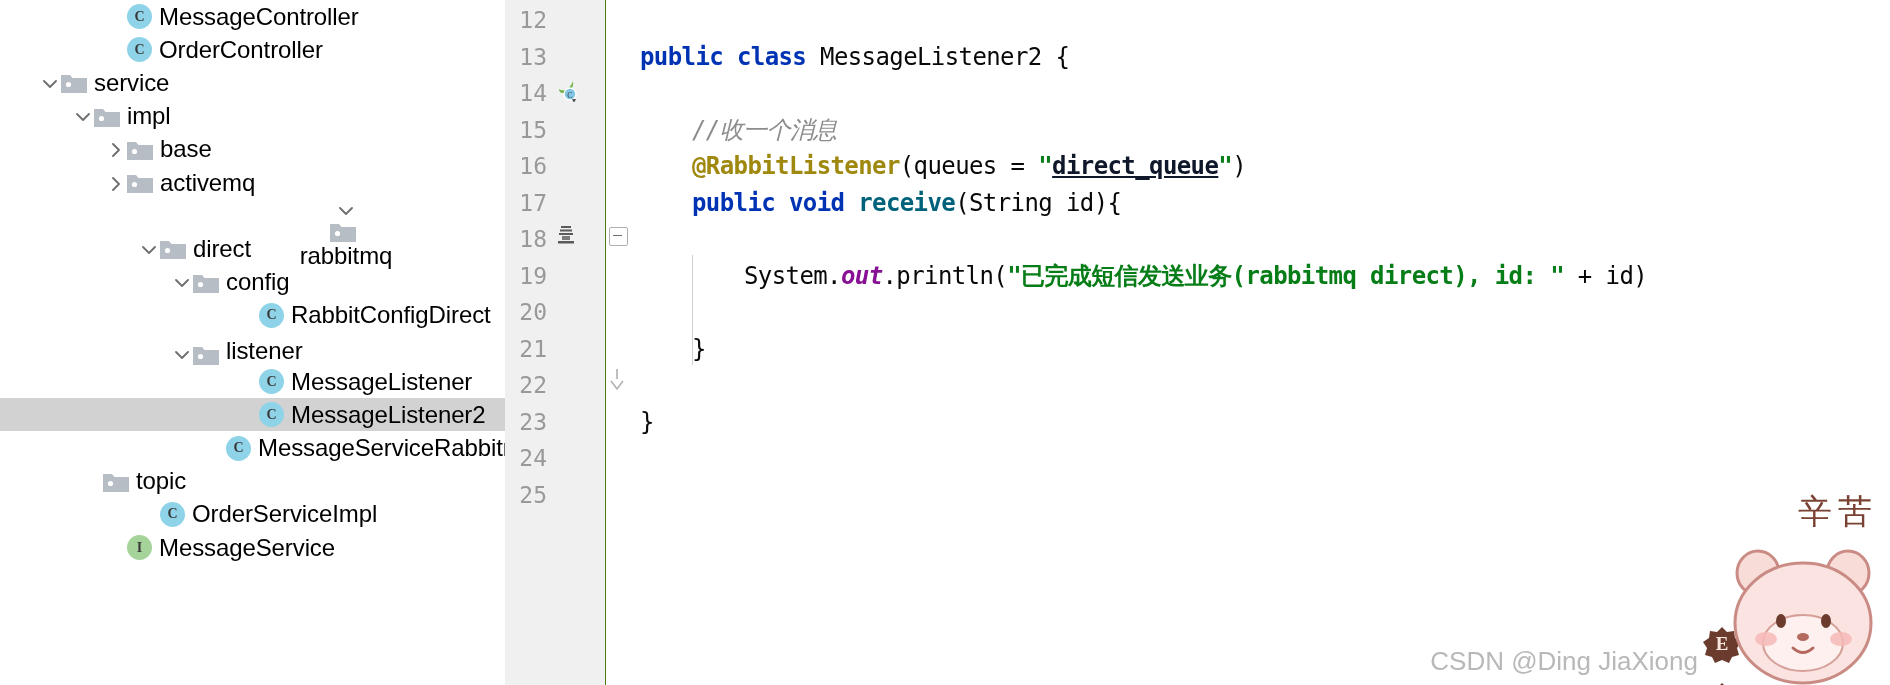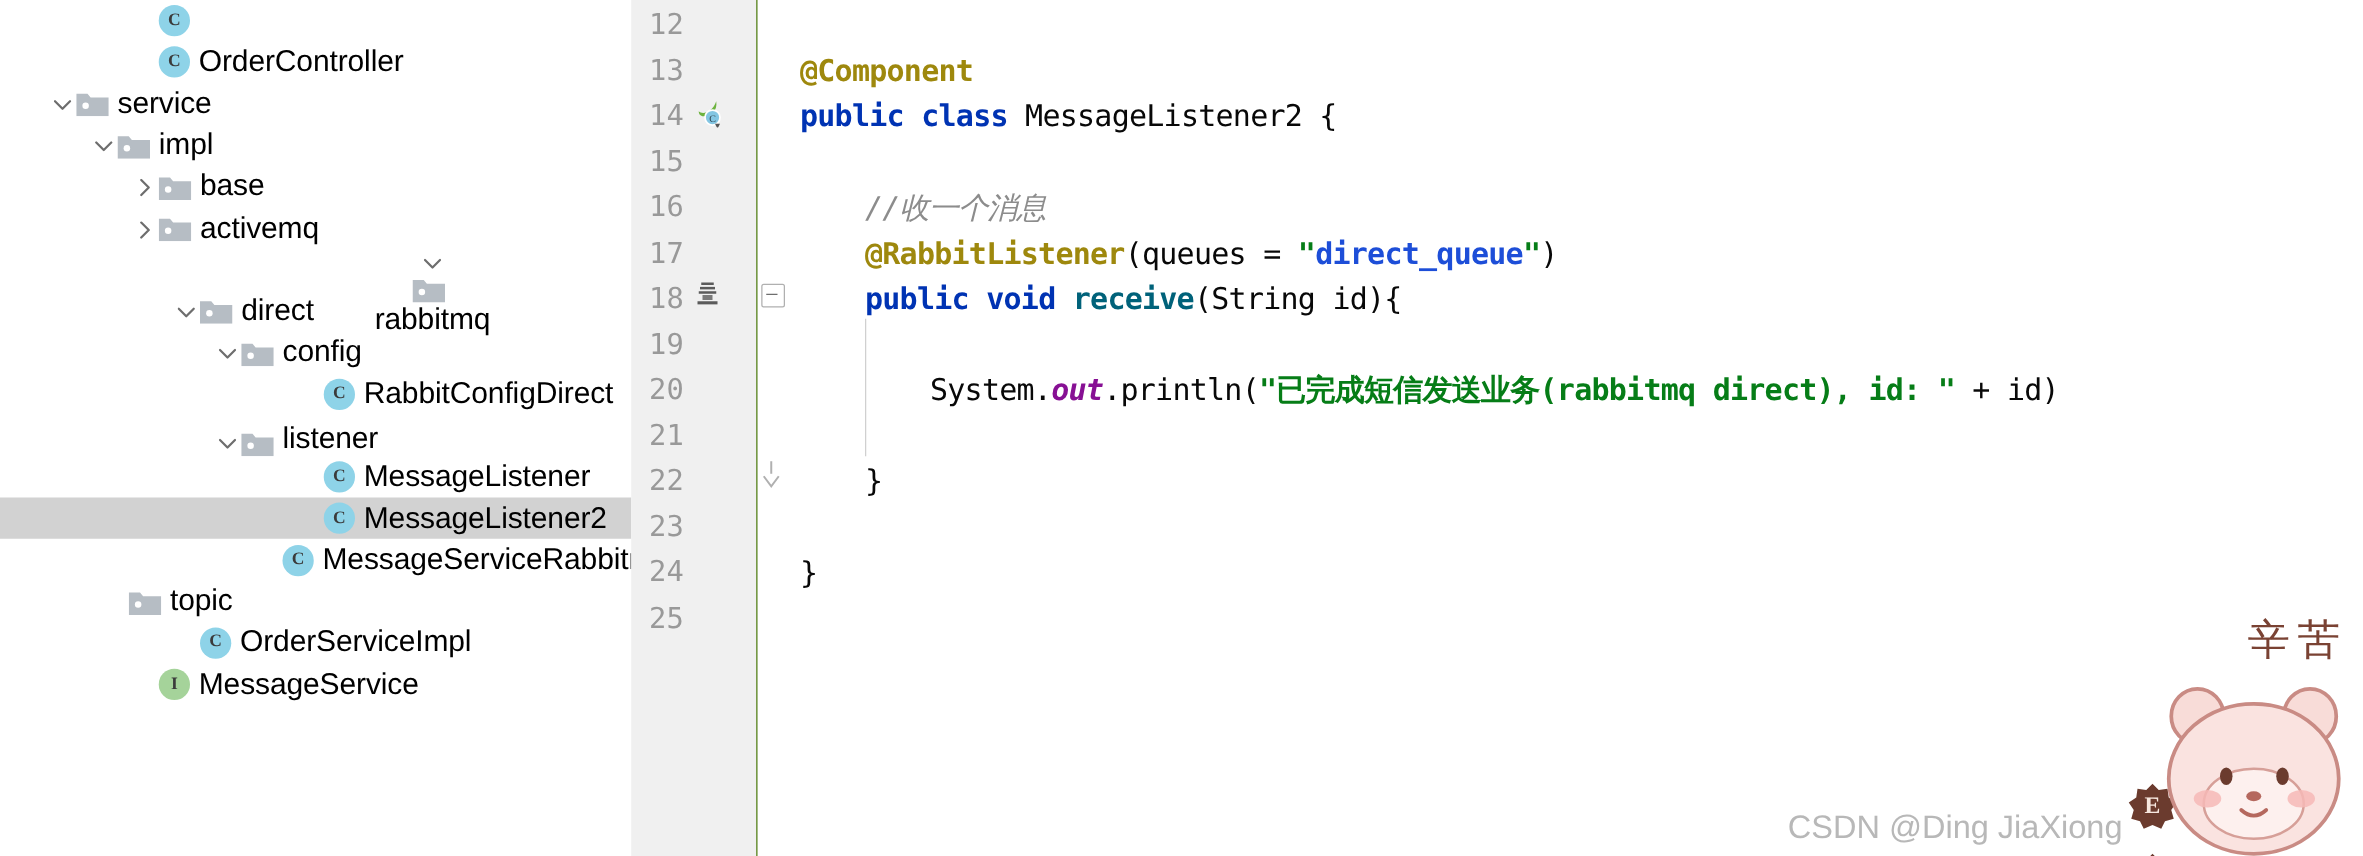--- a/index.html
+++ b/index.html
@@ -71,21 +71,21 @@
   .gutter-ic{position:absolute;left:50px;top:5px;}
   .code-line{
     position:absolute;left:0;top:5px;height:32px;white-space:pre;
     font-family:"DejaVu Sans Mono",monospace;font-size:24px;
     letter-spacing:-0.6px;line-height:30px;
   }
   .k{color:#0033b3;font-weight:bold;}       
   .ann{color:#9e880d;font-weight:bold;}      
   .mth{color:#00627a;font-weight:bold;}      
   .str{color:#067d17;font-weight:bold;}      
-  .str-u{color:#1d4ed8;font-weight:bold;text-align:right;}
+  .str-u{color:#0f172a;font-weight:bold;text-decoration:underline;text-align:right;}
   .cm{color:#8c8c8c;font-style:italic;}      
   .stat{color:#871094;font-style:italic;font-weight:bold;} 
   .pl{color:#080808;font-weight:normal;}       
 
   
   .indent-guide{
     position:absolute;width:1px;background:#d0d0d0;
   }
 
   
@@ -114,20 +114,21 @@
 
 <div id="app">
 
   <div id="tree-panel">
     <div id="tree-rows">
         <div class="tree-row" style="padding-left: 105px;">
           <span class="twisty"></span>
           <span class="node-icon">
             <span class="badge cls">C</span>
           </span>
+          <span class="node-label">MessageController</span>
         </div>
         <div class="tree-row" style="padding-left: 105px;">
           <span class="twisty"></span>
           <span class="node-icon">
             <span class="badge cls">C</span>
           </span>
           <span class="node-label">OrderController</span>
         </div>
         <div class="tree-row" style="padding-left: 39px;">
           <span class="twisty">
@@ -376,23 +377,20 @@
         </div>
         <div class="ln-row"></div>
         <div class="ln-row"></div>
         <div class="ln-row"></div>
       </div>
     <div id="code-area">
         <div class="ln-row">
           <span class="code-line" style="left:10px"></span>
         </div>
         <div class="ln-row">
-          <span class="code-line" style="left:10px"><span class="ann">@Component</span></span>
-        </div>
-        <div class="ln-row">
           <span class="code-line" style="left:10px"><span class="k">public </span><span class="k">class </span><span class="pl">MessageListener2 {</span></span>
         </div>
         <div class="ln-row">
           <span class="code-line" style="left:10px"></span>
         </div>
         <div class="ln-row">
           <span class="code-line" style="left:62px"><span class="cm">//收一个消息</span></span>
         </div>
         <div class="ln-row">
           <span class="code-line" style="left:62px"><span class="ann">@RabbitListener</span><span class="pl">(queues = </span><span class="str">"</span><span class="str-u">direct_queue</span><span class="str">"</span><span class="pl">)</span></span>

